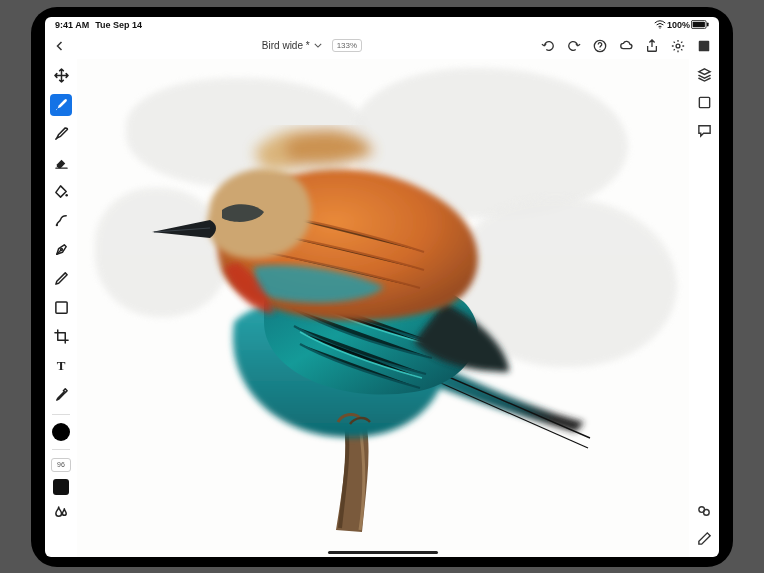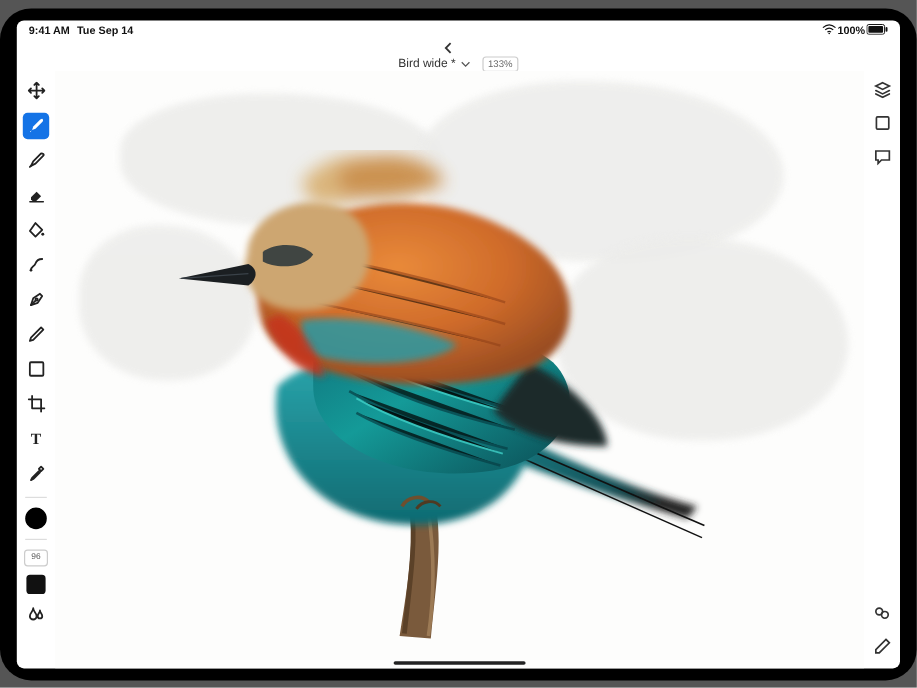--- a/index.html
+++ b/index.html
@@ -4,21 +4,21 @@
 <style>
   * { box-sizing: border-box; margin: 0; padding: 0; }
   body {
     width: 764px; height: 573px;
     background: #555;
     font-family: -apple-system, "Helvetica Neue", Arial, sans-serif;
     overflow: hidden;
     display: flex; align-items: center; justify-content: center;
   }
   .device {
-    width: 764px; height: 560px;
+    width: 702px; height: 560px;
     background: #000;
     border-radius: 26px;
     padding: 10px 14px;
     position: relative;
   }
   .screen {
     width: 100%; height: 100%;
     background: #fff;
     border-radius: 6px;
     display: flex; flex-direction: column;
@@ -35,21 +35,20 @@
   .status-left { display: flex; gap: 6px; }
   .status-right { margin-left: auto; display: flex; gap: 1px; align-items: center; }
   .wifi, .battery { display: inline-flex; align-items: center; }
   
   .top-toolbar {
     height: 26px;
     display: flex; align-items: center;
     padding: 0 8px;
     font-size: 10px;
     color: #333;
-    flex-direction: column;
   }
   .top-left { width: 30px; display: flex; align-items: center; }
   .top-center { flex: 1; display: flex; align-items: center; justify-content: center; gap: 10px; }
   .doc-title { display: flex; align-items: center; gap: 4px; cursor: pointer; }
   .zoom-badge {
     font-size: 8px; color: #666;
     border: 0.7px solid #ccc; border-radius: 3px;
     padding: 1px 4px;
   }
   .top-right { display: flex; align-items: center; gap: 12px; }

